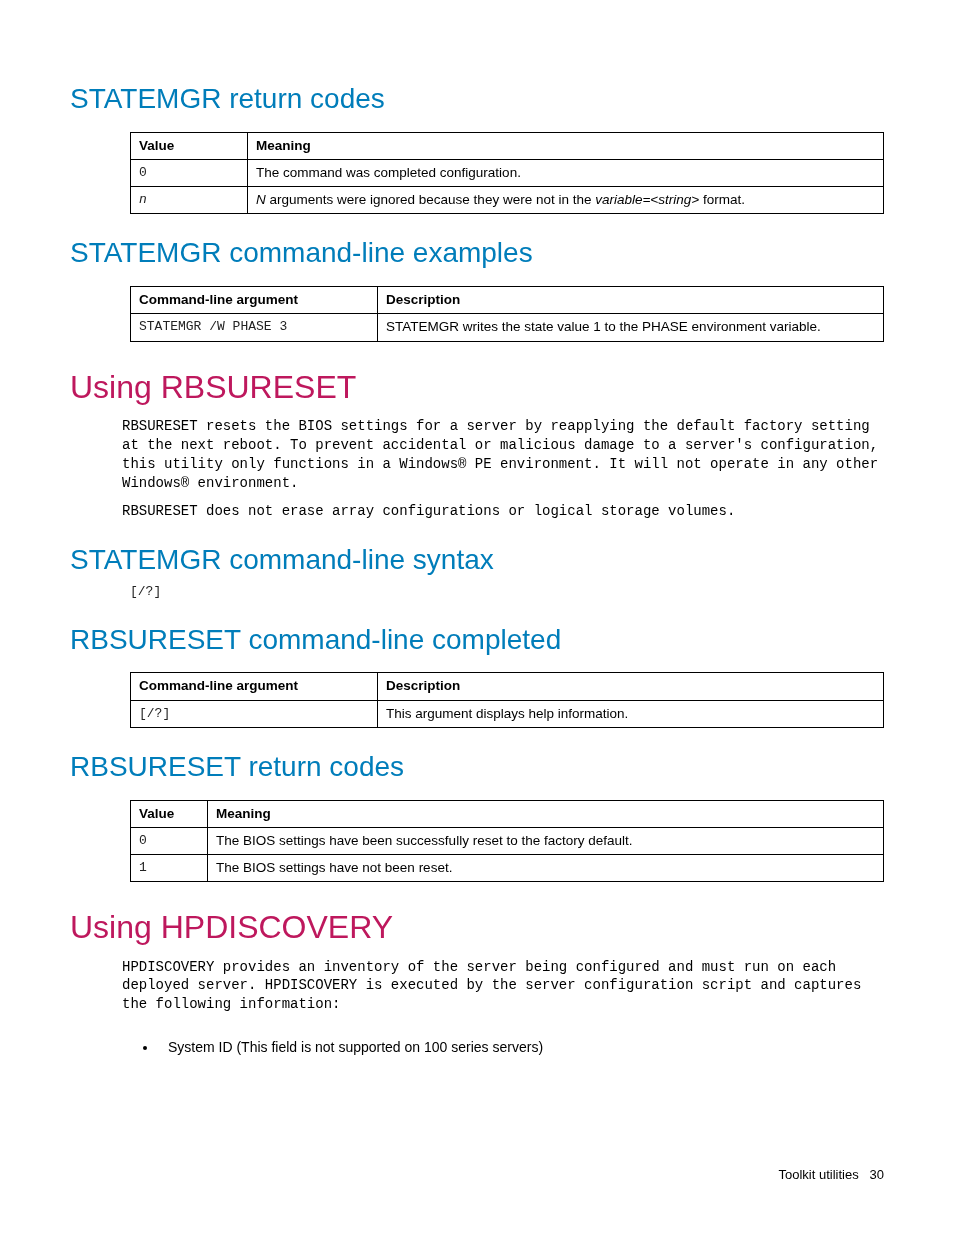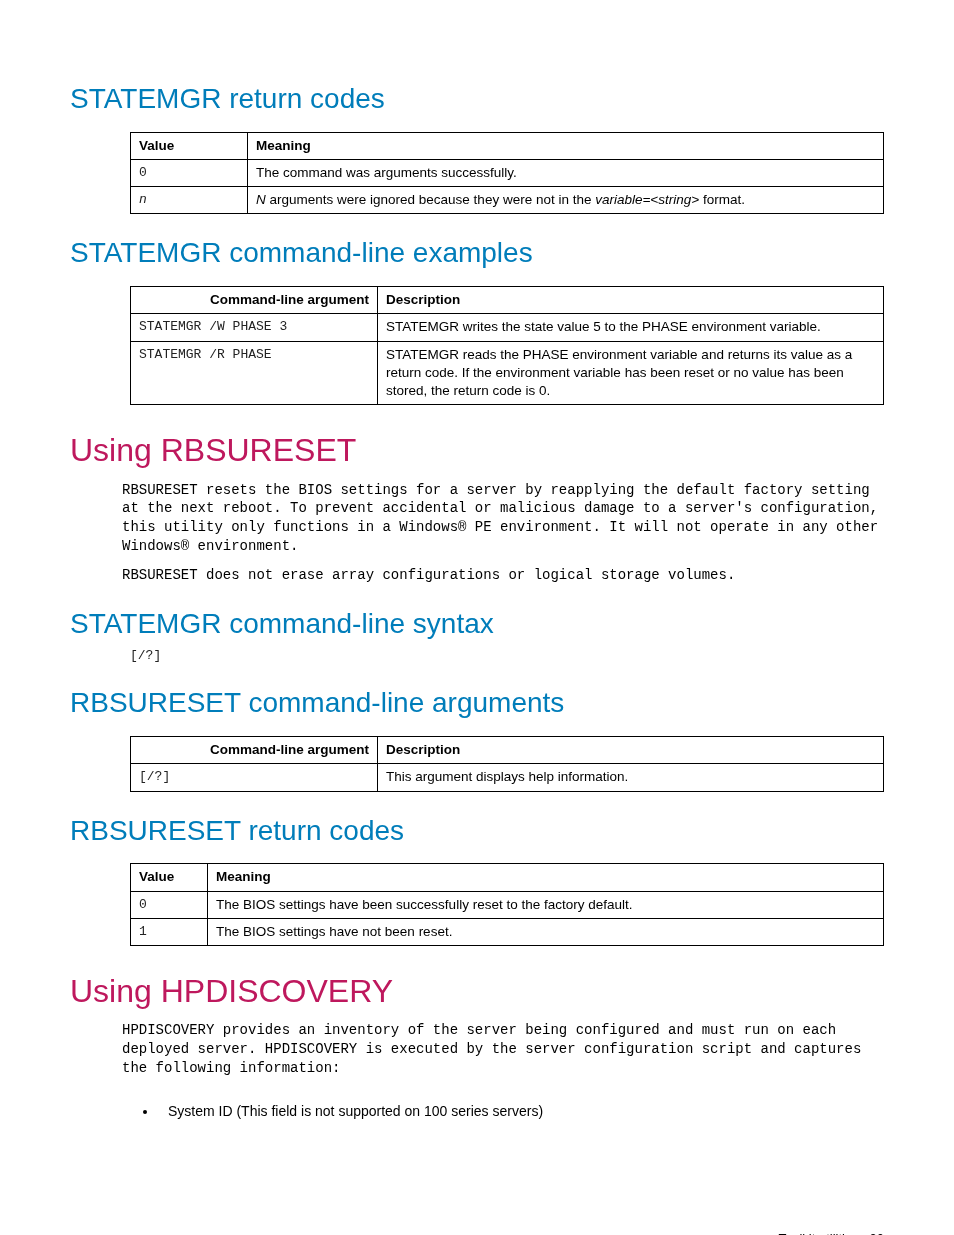--- a/index.html
+++ b/index.html
@@ -63,70 +63,66 @@
     padding-left: 10px;
   }
   .footer {
     position: relative;
     margin-top: 109px;
     text-align: right;
     font-size: 13px;
   }
   .narrow-col { width: 100px; }
   .narrow-col2 { width: 60px; }
-  .cmd-col { width: 230px; text-align: right; }
+  .cmd-col { width: 230px; }
   .italic { font-style: italic; }
 </style>
 </head>
 <body>
 
 <h2>STATEMGR return codes</h2>
 <table>
   <tbody>
       <tr>
     <th class="narrow-col">Value</th>
     <th>Meaning</th>
   </tr>
   <tr>
     <td class="mono">0</td>
-    <td>The command was arguments successfully.</td>
+    <td>The command was completed configuration.</td>
   </tr>
   <tr>
     <td class="mono italic">n</td>
     <td><span class="italic">N</span><span> arguments were ignored because they were not in the </span><span class="italic">variable=&lt;string&gt;</span><span> format.</span></td>
   </tr>
 </tbody>
   </table>
 
 <h2>STATEMGR command-line examples</h2>
 <table>
   <tbody>
       <tr>
     <th class="cmd-col">Command-line argument</th>
     <th>Description</th>
   </tr>
   <tr>
     <td class="mono">STATEMGR /W PHASE 3</td>
-    <td>STATEMGR writes the state value 5 to the PHASE environment variable.</td>
-  </tr>
-  <tr>
-    <td class="mono">STATEMGR /R PHASE</td>
-    <td>STATEMGR reads the PHASE environment variable and returns its value as a return code. If the environment variable has been reset or no value has been stored, the return code is 0.</td>
+    <td>STATEMGR writes the state value 1 to the PHASE environment variable.</td>
   </tr>
 </tbody>
   </table>
 
 <h1>Using RBSURESET</h1>
 <p>RBSURESET resets the BIOS settings for a server by reapplying the default factory setting at the next reboot. To prevent accidental or malicious damage to a server's configuration, this utility only functions in a Windows® PE environment. It will not operate in any other Windows® environment.</p>
 <p>RBSURESET does not erase array configurations or logical storage volumes.</p>
 
 <h2>STATEMGR command-line syntax</h2>
 <span class="mono syntax">[/?]</span>
 
-<h2>RBSURESET command-line arguments</h2>
+<h2>RBSURESET command-line completed</h2>
 <table>
   <tbody>
       <tr>
     <th class="cmd-col">Command-line argument</th>
     <th>Description</th>
   </tr>
   <tr>
     <td class="mono">[/?]</td>
     <td>This argument displays help information.</td>
   </tr>

